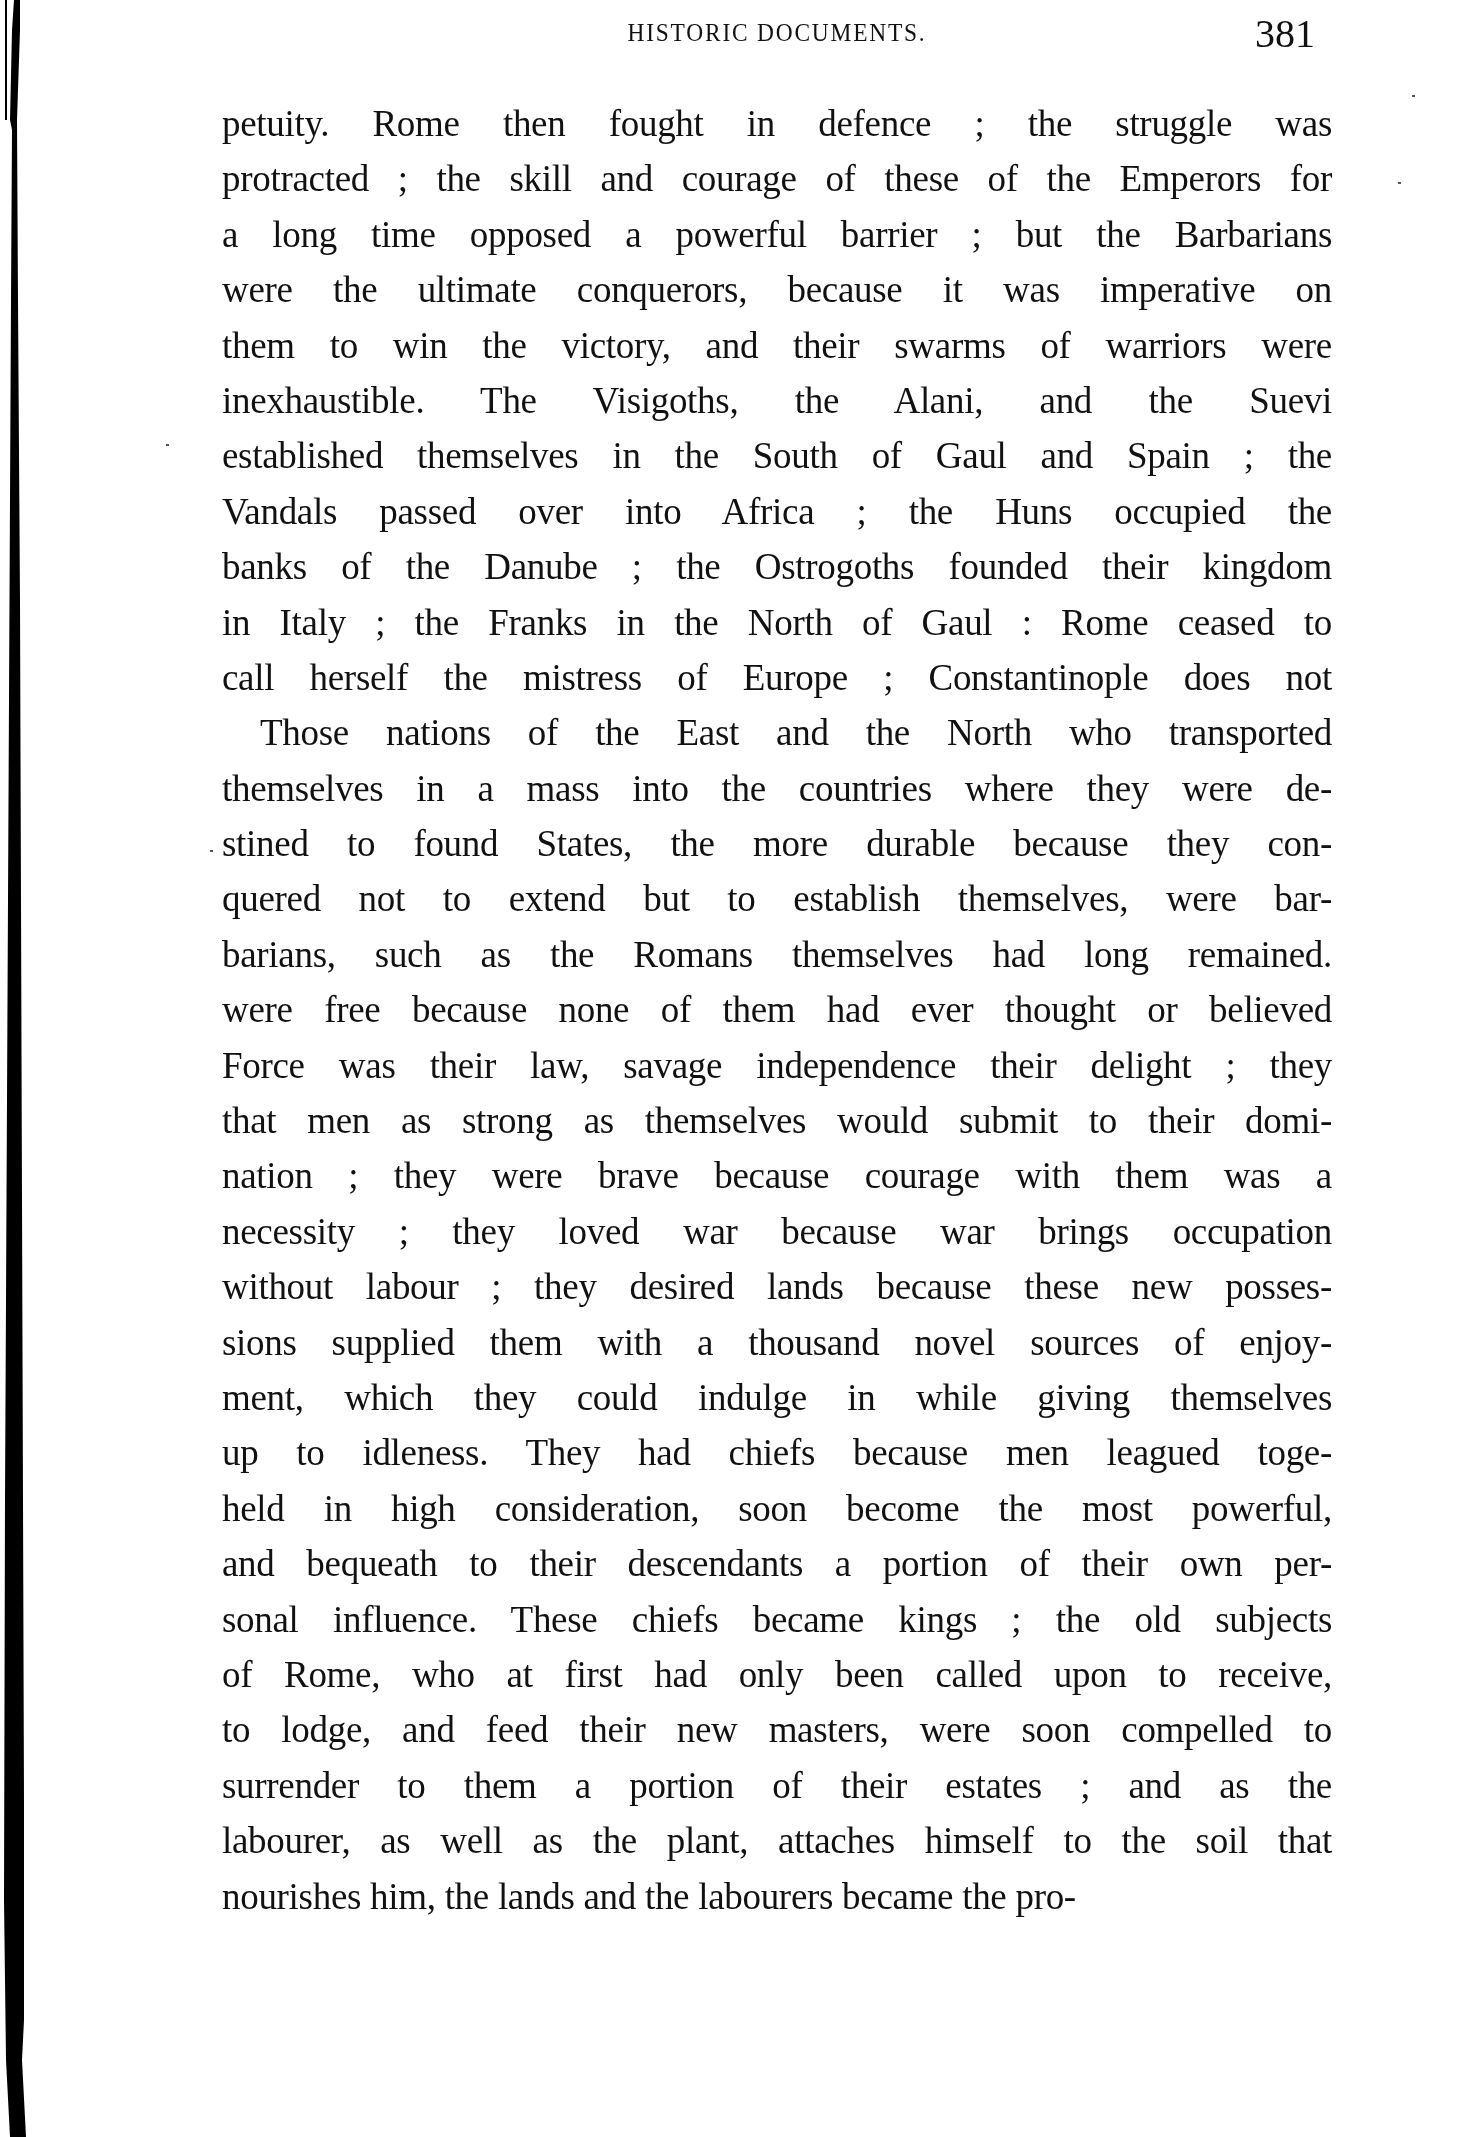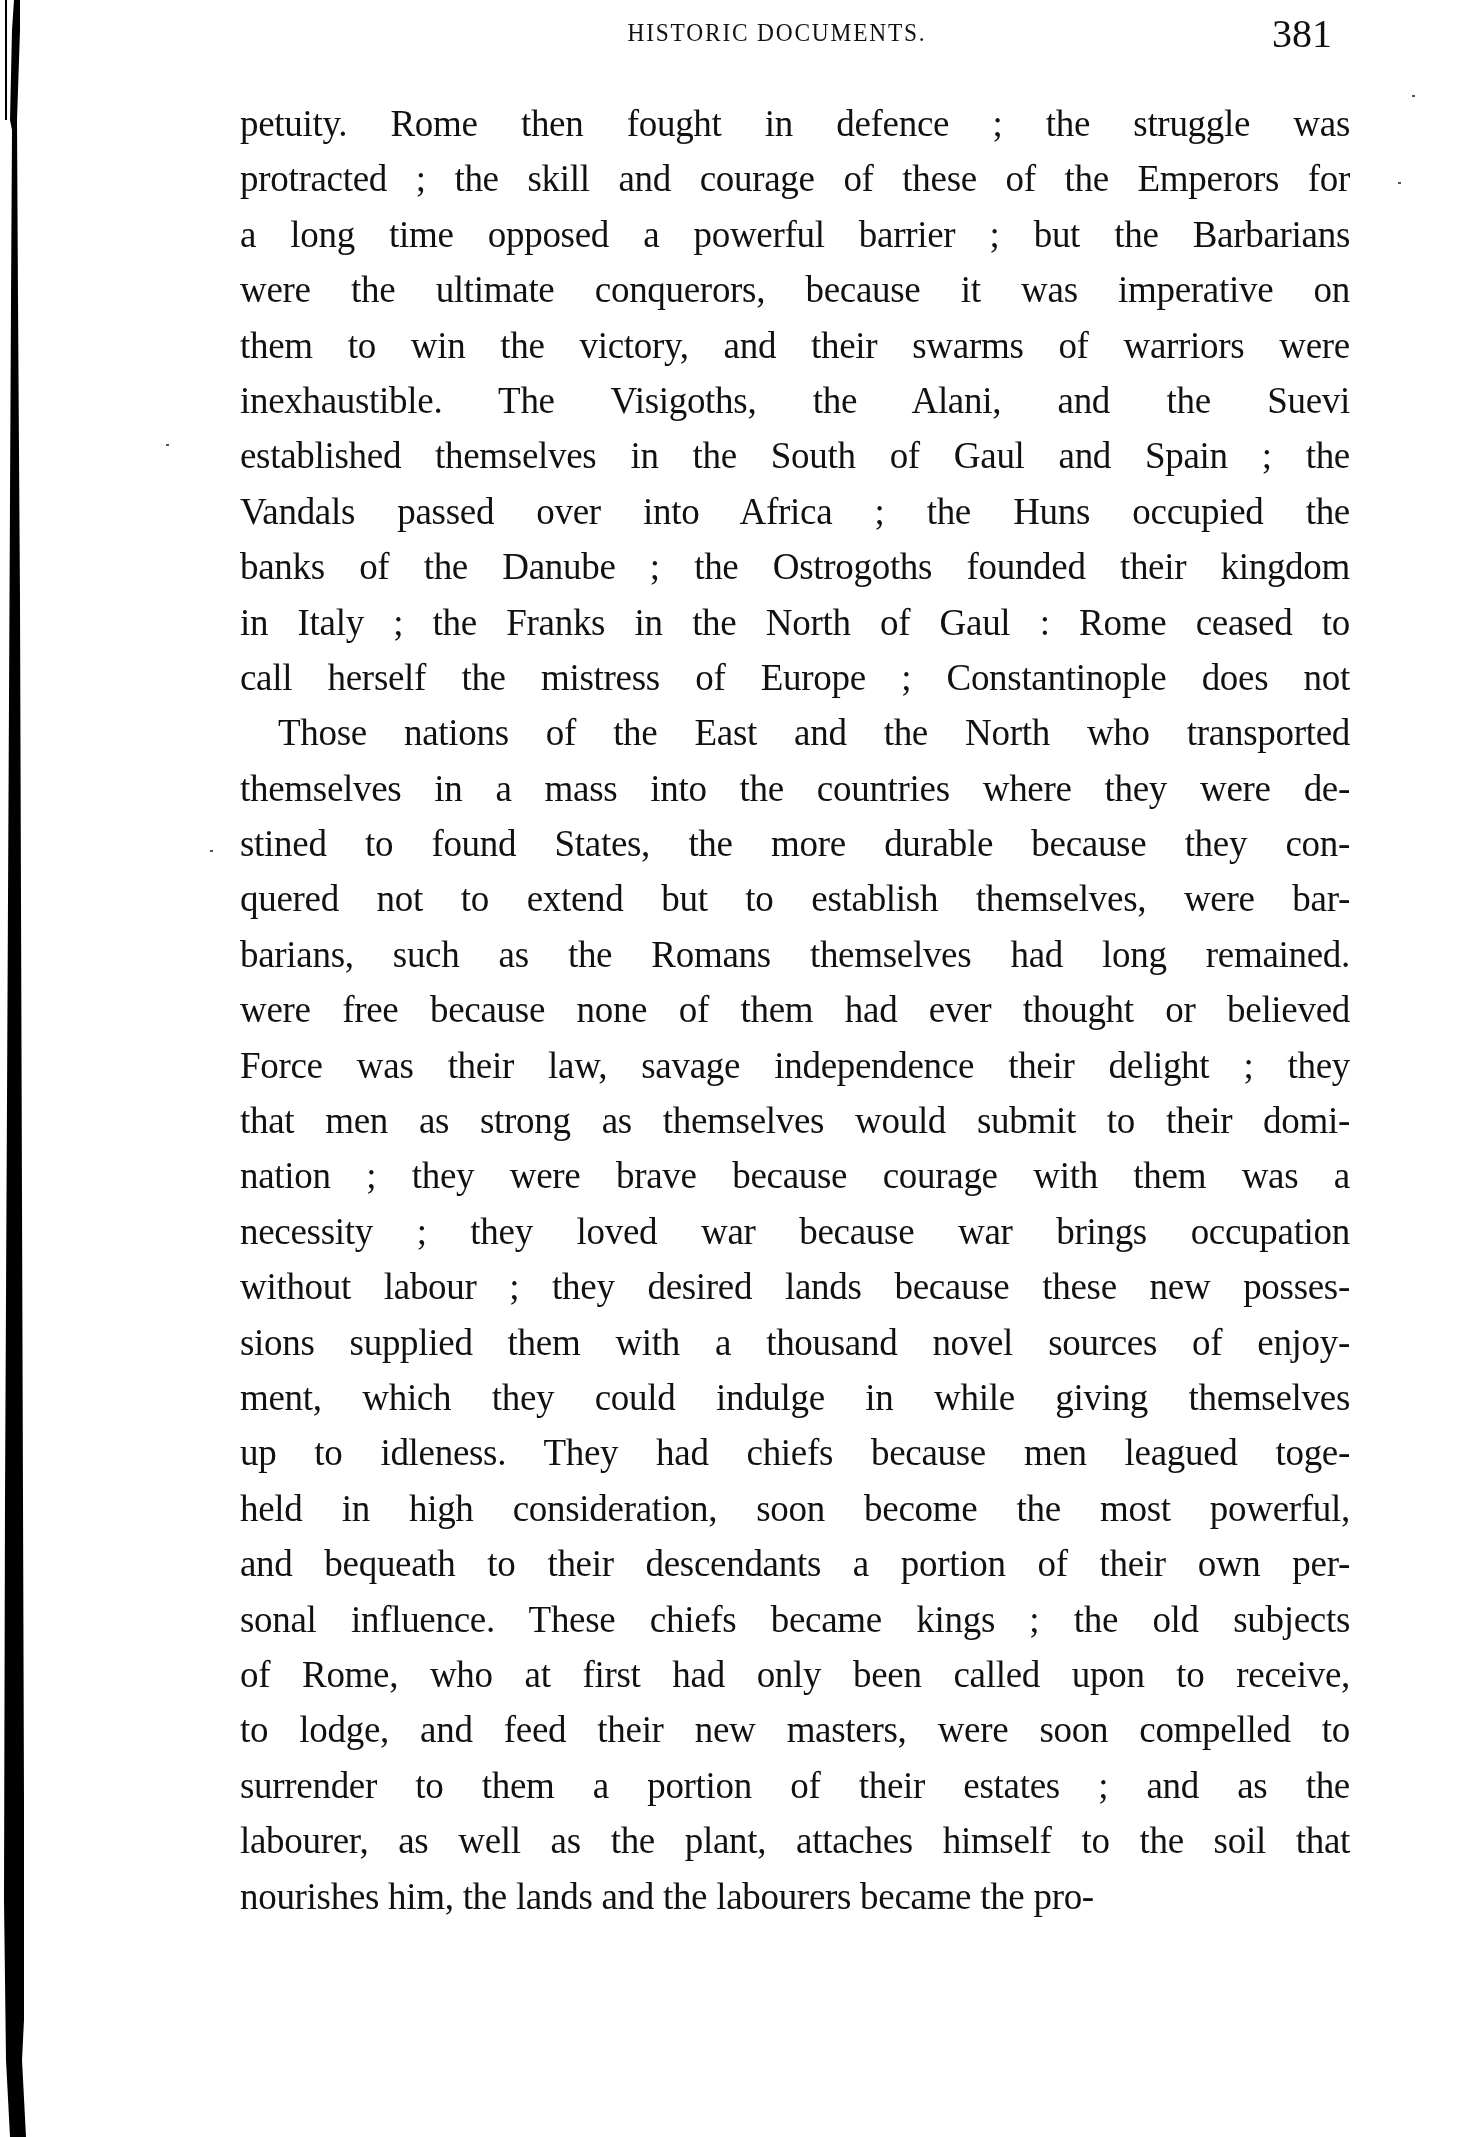--- a/index.html
+++ b/index.html
@@ -37,30 +37,29 @@
     top: 8px;
     text-align: center;
     font-size: 26px;
     letter-spacing: 2px;
     font-variant: small-caps;
     text-transform: uppercase;
     transform: scaleX(0.9);
   }
   .page-number {
     position: absolute;
-    right: 0;
+    right: 17px;
     top: 0;
     font-size: 40px;
   }
   .text-block {
     position: absolute;
     left: 222px;
     top: 96px;
     width: 1110px;
-    margin-left: 18px;
   }
   .line {
     display: block;
     height: 55.4px;
     line-height: 55.4px;
     font-size: 37px;
     white-space: nowrap;
     text-align: justify;
     text-align-last: justify;
     letter-spacing: -0.3px;

